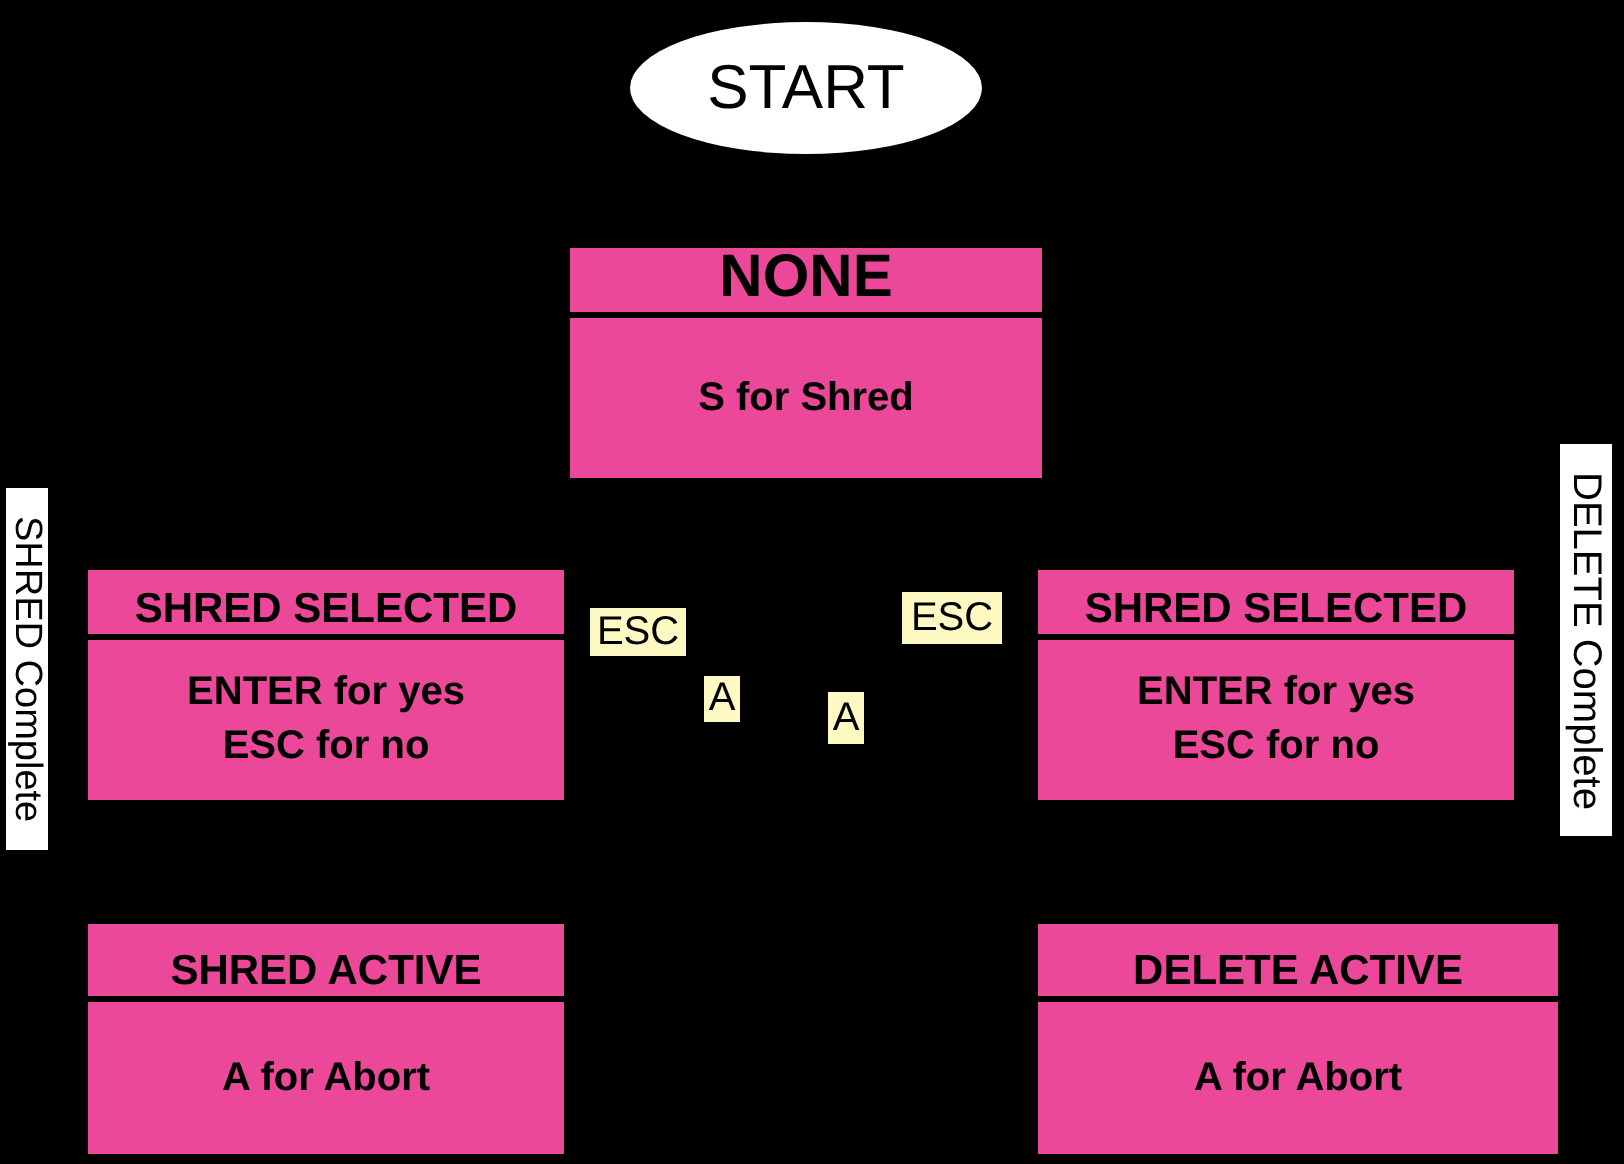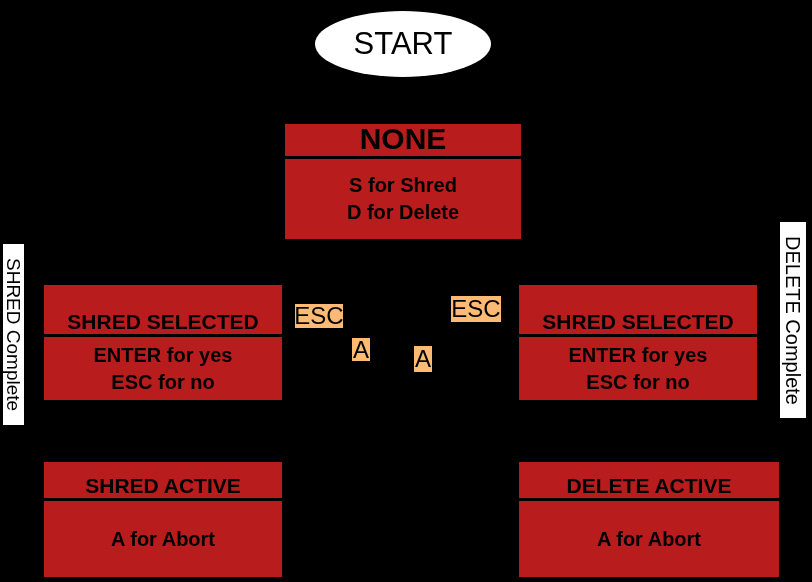--- a/index.html
+++ b/index.html
@@ -17,21 +17,21 @@
     position: absolute;
     left: 315px; top: 11px; width: 176px; height: 66px;
     background: #ffffff;
     border-radius: 50%;
     display: flex; align-items: center; justify-content: center;
     font-size: 31px;
     text-align: center;
   }
   .state {
     position: absolute;
-    background: #b91c1c;
+    background: #ec4899;
     display: flex; flex-direction: column;
   }
   .state-title {
     display: flex; align-items: flex-end; justify-content: center;
     font-weight: bold;
     border-bottom: 3px solid #000000;
     white-space: nowrap;
     overflow: hidden;
   }
   .state-body {
@@ -42,27 +42,27 @@
     line-height: 27px;
     white-space: nowrap;
     font-weight: bold;
   }
   .pos-none            { left: 285px; top: 124px; width: 236px; height: 115px; }
   .pos-shred-selected  { left:  44px; top: 285px; width: 238px; height: 115px; }
   .pos-delete-selected { left: 519px; top: 285px; width: 238px; height: 115px; }
   .pos-shred-active    { left:  44px; top: 462px; width: 238px; height: 115px; }
   .pos-delete-active   { left: 519px; top: 462px; width: 260px; height: 115px; }
   .title-lg { height: 35px; font-size: 30px; }
-  .title-md { height: 52px; font-size: 21px; }
+  .title-md { height: 35px; font-size: 21px; }
   .title-md-tall { height: 39px; font-size: 21px; }
   .edge-label {
     position: absolute;
-    background: #fdba74;
+    background: #fef9c3;
     display: flex; align-items: center; justify-content: center;
-    font-size: 24px;
+    font-size: 20px;
     white-space: nowrap;
   }
   .lbl-esc-left  { left: 295px; top: 304px; width: 48px; height: 24px; }
   .lbl-esc-right { left: 451px; top: 296px; width: 50px; height: 26px; }
   .lbl-a-left    { left: 352px; top: 338px; width: 18px; height: 23px; }
   .lbl-a-right   { left: 414px; top: 346px; width: 18px; height: 26px; }
   .vertical-label {
     position: absolute;
     background: #ffffff;
     writing-mode: vertical-rl;
@@ -79,21 +79,20 @@
 <div class="canvas">
 
   <div class="start-ellipse">
     <span>START</span>
   </div>
 
   <div class="state pos-none">
     <div class="state-title title-lg">NONE</div>
     <div class="state-body">
       <span>S for Shred</span>
-      <span>D for Delete</span>
     </div>
   </div>
 
   <div class="state pos-shred-selected">
     <div class="state-title title-md">SHRED SELECTED</div>
     <div class="state-body">
       <span>ENTER for yes</span>
       <span>ESC for no</span>
     </div>
   </div>

